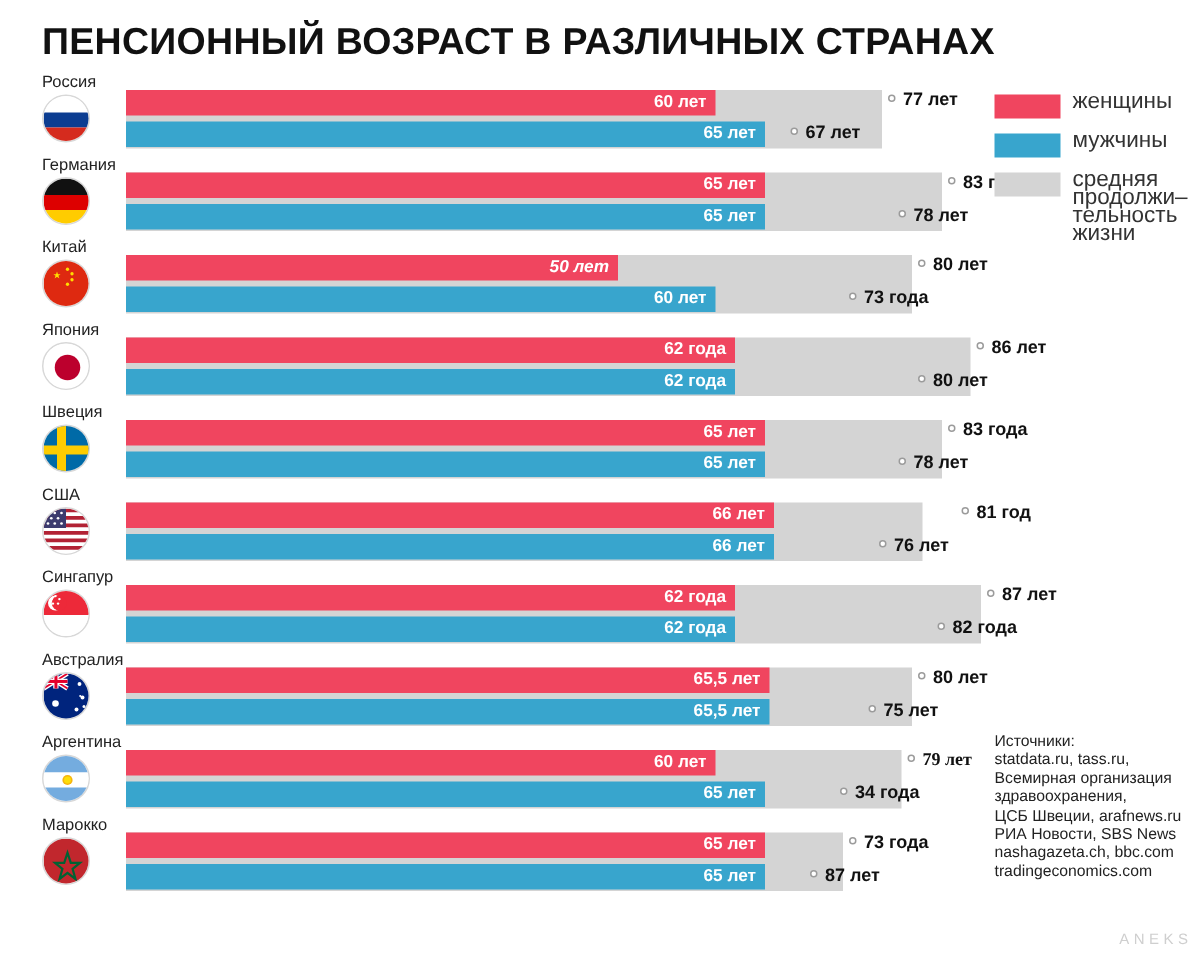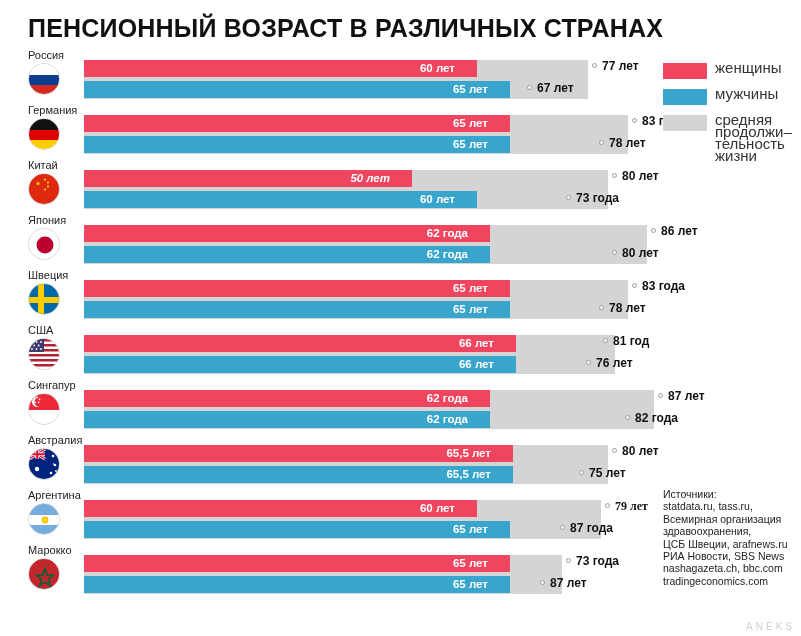--- a/index.html
+++ b/index.html
@@ -61,21 +61,21 @@
   }
   .bar {
     position: absolute;
     left: 0;
     height: 17px;
     color: #fff;
     font-size: 11.5px;
     font-weight: bold;
     line-height: 17px;
     text-align: right;
-    padding-right: 22px;
+    padding-right: 6px;
     white-space: nowrap;
   }
   .bar.women { top: 0px; background: #f0455f; }
   .bar.men   { top: 21px; background: #38a5cd; }
 
   .life-note {
     position: absolute;
     font-size: 12px;
     font-weight: bold;
     color: #111;
@@ -252,21 +252,21 @@
             <circle cx="3" cy="10" r="0.9"></circle>
             <circle cx="7.5" cy="10" r="0.9"></circle>
             <circle cx="12" cy="10" r="0.9"></circle>
           </g>
         </svg>
       </div>
       <div class="bars">
         <div class="lifebar" style="width: 531px;"></div>
         <div class="bar women" style="width: 432px;">66 лет</div>
         <div class="bar men" style="width: 432px;">66 лет</div>
-        <div class="life-note w" style="left: 519px;"><span class="dot"></span><span>81 год</span></div>
+        <div class="life-note w" style="left: 557px;"><span class="dot"></span><span>81 год</span></div>
         <div class="life-note m" style="left: 502px;"><span class="dot"></span><span>76 лет</span></div>
       </div>
     </div>
     <div class="row">
       <div class="country-label">Сингапур</div>
       <div class="flag">
         <svg viewBox="0 0 32 32">
           <rect width="32" height="16" fill="#ed2939"></rect>
           <rect y="16" width="32" height="16" fill="#fff"></rect>
           <circle cx="8" cy="8" r="5" fill="#fff"></circle>
@@ -332,21 +332,21 @@
           <rect y="21" width="32" height="11" fill="#74acdf"></rect>
           <circle cx="16" cy="16" r="3.4" fill="#f6b40e"></circle>
           <circle cx="16" cy="16" r="2.3" fill="#fcdd09"></circle>
         </svg>
       </div>
       <div class="bars">
         <div class="lifebar" style="width: 517px;"></div>
         <div class="bar women" style="width: 393px;">60 лет</div>
         <div class="bar men" style="width: 426px;">65 лет</div>
         <div class="life-note w" style="left: 521px; font-family: Liberation Serif, serif;"><span class="dot"></span><span>79 лет</span></div>
-        <div class="life-note m" style="left: 476px;"><span class="dot"></span><span>87 года</span></div>
+        <div class="life-note m" style="left: 476px;"><span class="dot"></span><span>34 года</span></div>
       </div>
     </div>
     <div class="row">
       <div class="country-label">Марокко</div>
       <div class="flag">
         <svg viewBox="0 0 32 32">
           <rect width="32" height="32" fill="#c1272d"></rect>
           <polygon points="16,9.5 18.2,16.2 24.3,16.2 19.4,20.3 21.3,27 16,22.9 10.7,27 12.6,20.3 7.7,16.2 13.8,16.2" fill="none" stroke="#006233" stroke-width="1.5"></polygon>
         </svg>
       </div>

